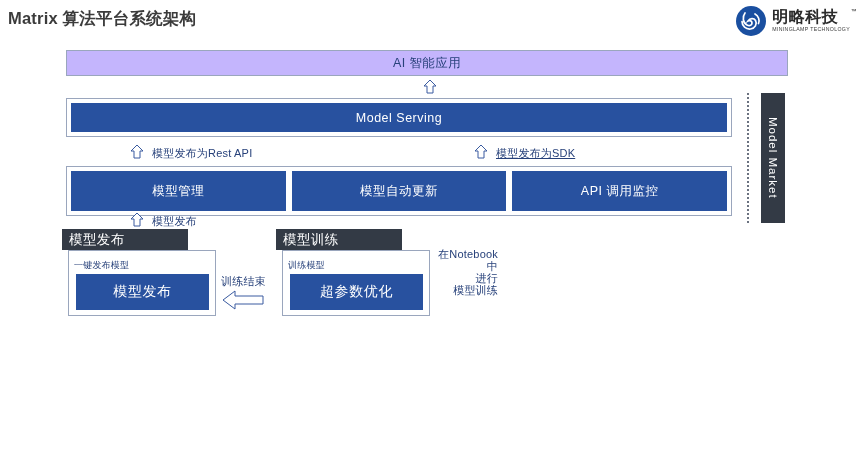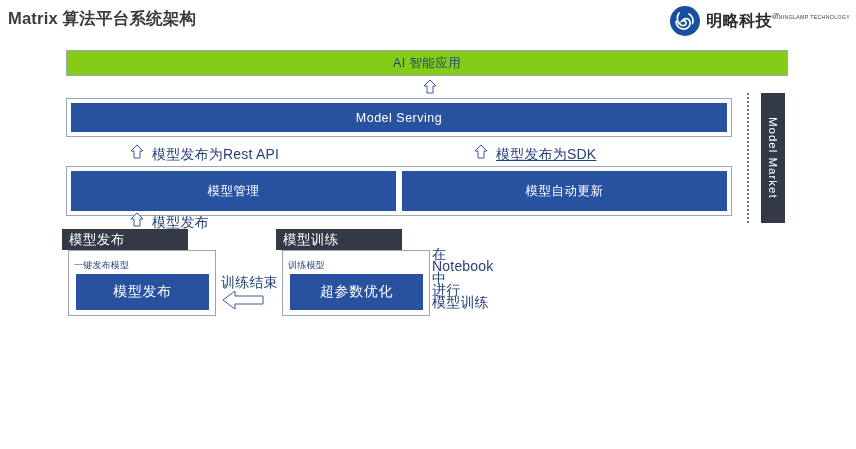--- a/index.html
+++ b/index.html
@@ -38,21 +38,21 @@
     display: flex;
     align-items: center;
     gap: 5px;
   }
   #brand-mark {
     width: 32px; height: 32px;
     flex: 0 0 32px;
   }
   #brand-text-wrap {
     display: flex;
-    flex-direction: row;
+    flex-direction: column;
     justify-content: center;
     line-height: 1;
   }
   #brand-cn {
     font-size: 16px;
     font-weight: bold;
     color: #2b2b2b;
     letter-spacing: .5px;
     position: relative;
   }
@@ -69,21 +69,21 @@
     letter-spacing: .35px;
     margin-top: 2px;
     white-space: nowrap;
   }
 
   
   .layer-box {
     position: absolute;
     box-sizing: border-box;
     border: 1px solid #9aa6bd;
-    background: #84cc16;
+    background: #c4b5fd;
     display: flex;
     align-items: center;
     justify-content: center;
     font-size: 12.5px;
     color: #27417a;
     letter-spacing: .4px;
   }
   .layer-frame {
     position: absolute;
     box-sizing: border-box;
@@ -110,27 +110,27 @@
   .arrow-up {
     position: absolute;
     width: 14px; height: 15px;
   }
   .arrow-left {
     position: absolute;
     width: 42px; height: 22px;
   }
   .arrow-label {
     position: absolute;
-    font-size: 14px;
+    font-size: 11px;
     color: #27417a;
     white-space: nowrap;
     letter-spacing: .2px;
   }
   .arrow-label.multi {
-    text-align: left;
+    text-align: right;
     line-height: 12px;
     white-space: normal;
   }
 
   
   .panel {
     position: absolute;
   }
   .panel-head {
     position: absolute;
@@ -237,20 +237,23 @@
 </svg>
 <div class="arrow-label" style="left:496px; top:146px;text-decoration:underline;">模型发布为SDK</div>
 
 <div class="layer-frame" style="left:66px; top:166px; width:666px; height:50px;">
   <div class="blue-bar" style="flex:1 1 0;">
     <span>模型管理</span>
   </div>
   <div class="blue-bar" style="flex:1 1 0;">
     <span>模型自动更新</span>
   </div>
+  <div class="blue-bar" style="flex:1 1 0;">
+    <span>API  调用监控</span>
+  </div>
 </div>
 
 <div id="market-dots"></div>
 <div id="market-rail">
   <span id="market-rail-label">Model  Market</span>
 </div>
 
 <svg class="arrow-up" style="left:130px; top:212px;" viewBox="0 0 14 15">
   <polygon points="7,1 13,7 10,7 10,14 4,14 4,7 1,7" fill="#ffffff" stroke="#3a5ba0" stroke-width="1"></polygon>
 </svg>

